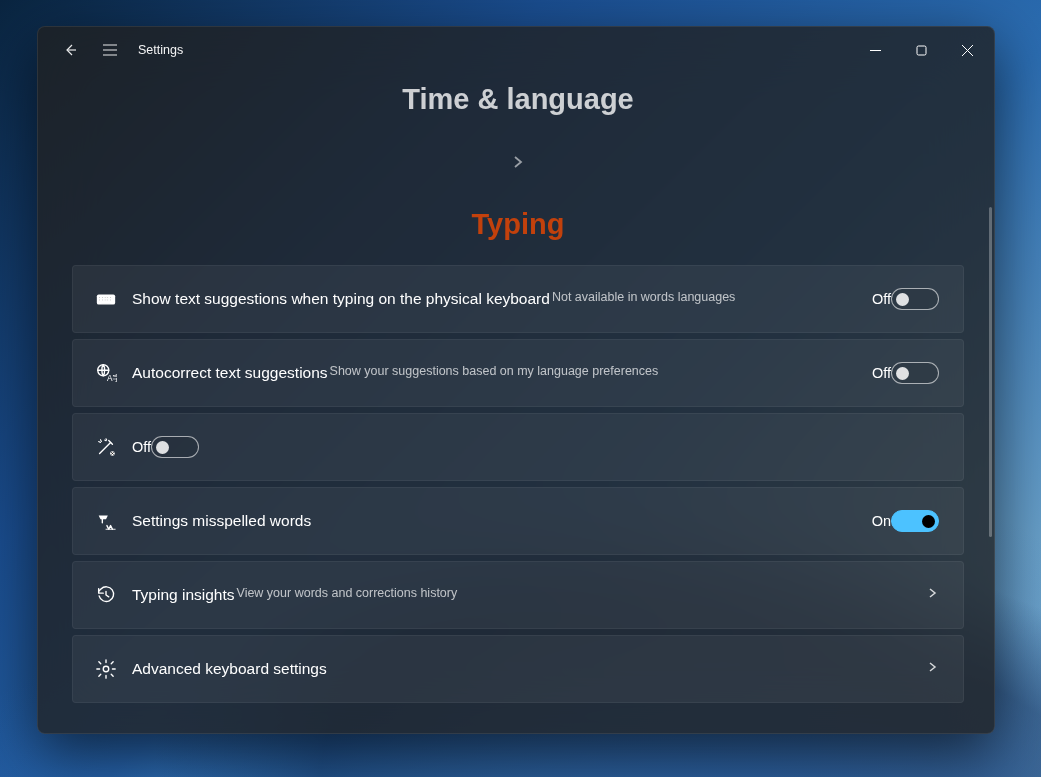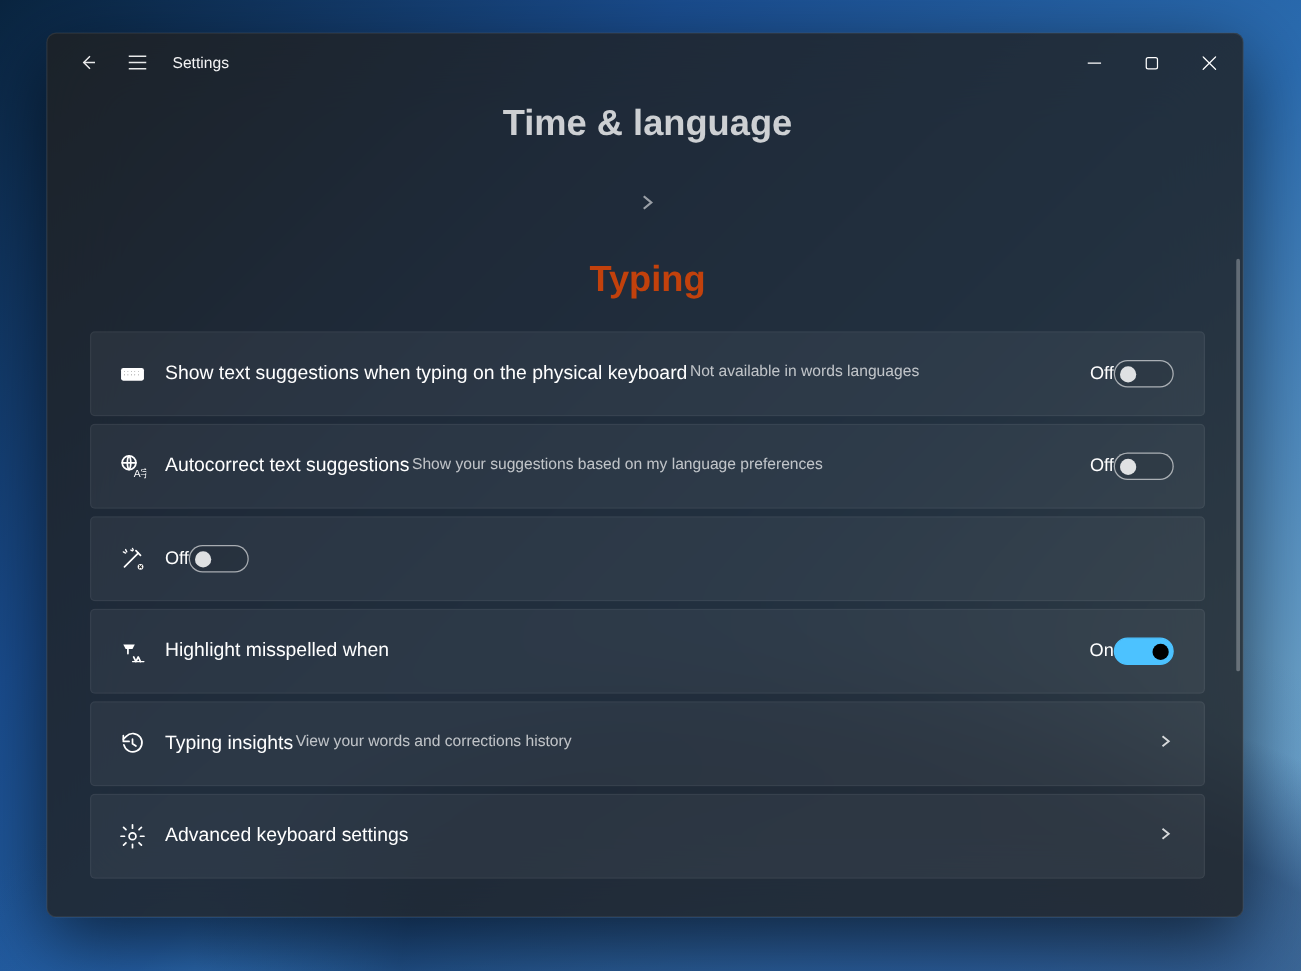--- a/index.html
+++ b/index.html
@@ -232,21 +232,21 @@
         <div class="card">
           <div class="card-icon">
             <svg width="22" height="22" viewBox="0 0 24 24" fill="none" stroke="currentColor" stroke-width="1.5" stroke-linecap="round" stroke-linejoin="round">
               <path d="M4 6h10l-2 4H6z" fill="currentColor" stroke="none"></path>
               <path d="M8 10v4"></path>
               <path d="M13 17l2 4 2-4 2 4"></path>
               <path d="M12 21h10" stroke-width="1"></path>
             </svg>
           </div>
           <div class="card-text">
-            <div class="card-title">Highlight misspelled when</div>
+            <div class="card-title">Settings misspelled words</div>
           </div>
           <div class="card-action">
             <span class="toggle-label">On</span>
             <div class="toggle on"></div>
           </div>
         </div>
         <div class="card">
           <div class="card-icon">
             <svg width="22" height="22" viewBox="0 0 24 24" fill="none" stroke="currentColor" stroke-width="1.5" stroke-linecap="round" stroke-linejoin="round">
               <path d="M4 5v5h5"></path>

